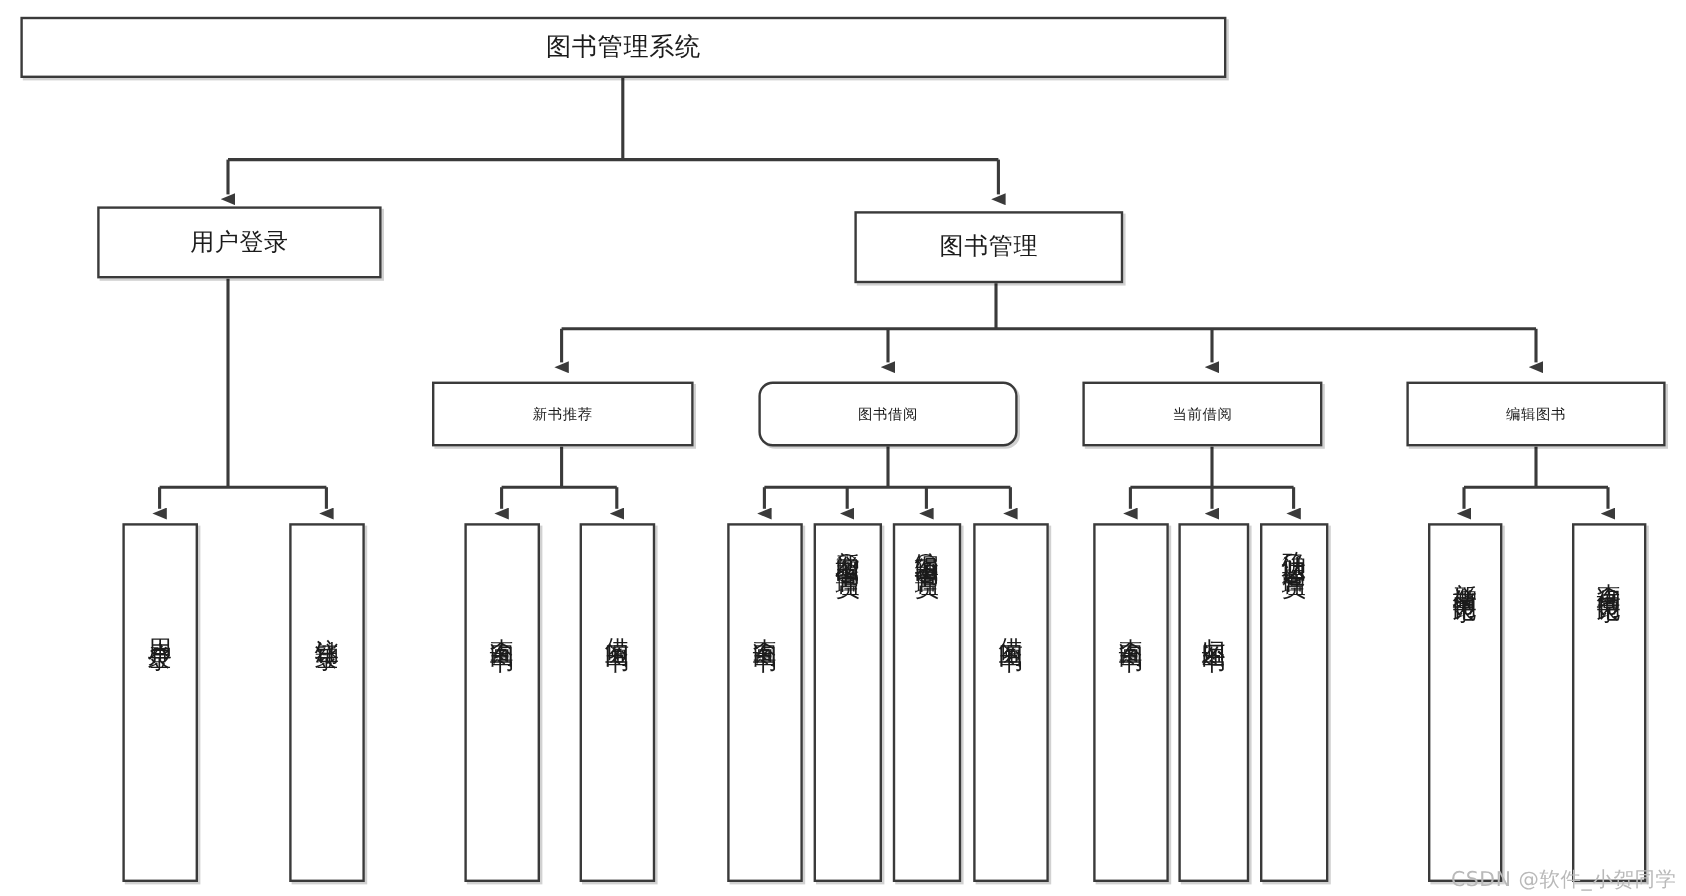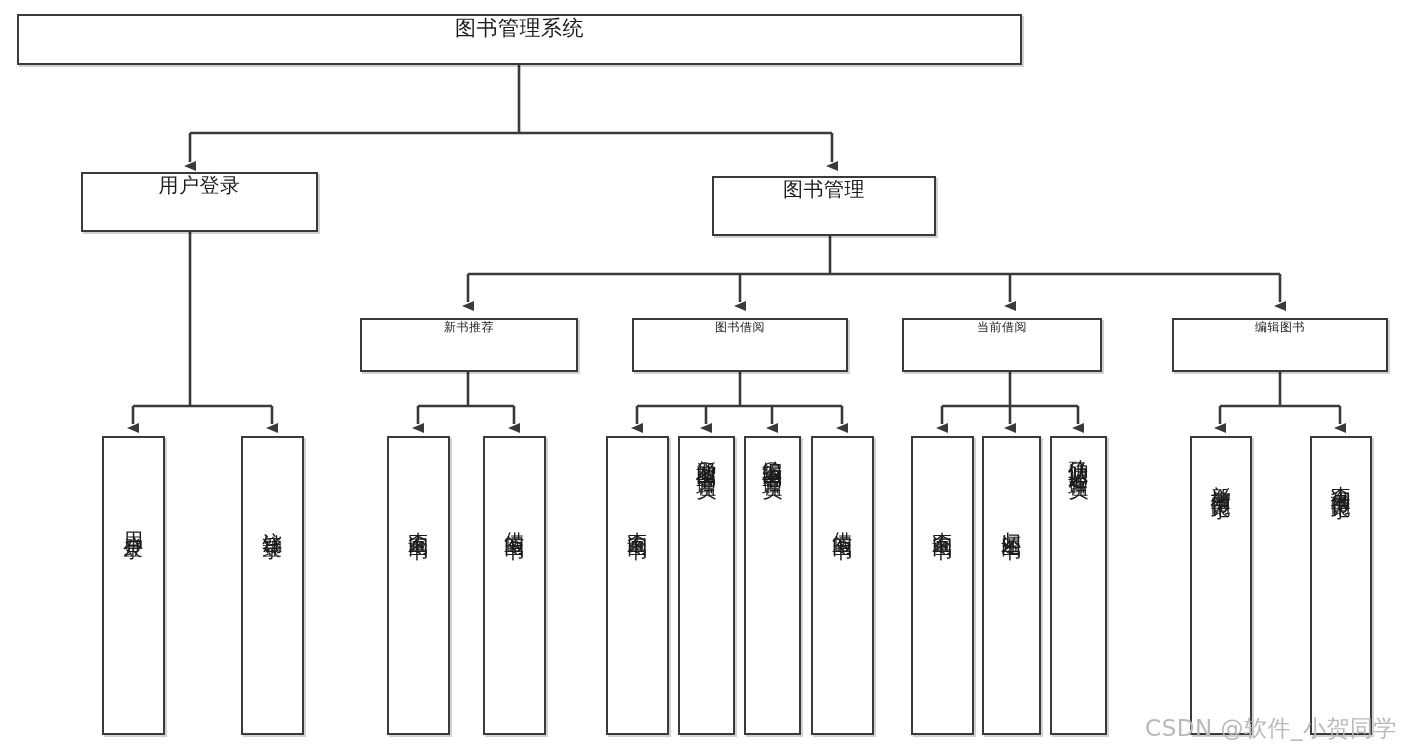--- a/index.html
+++ b/index.html
@@ -12,20 +12,21 @@
   }
   #canvas{position:absolute;left:0;top:0;width:1405px;height:747px;}
   svg.lines{position:absolute;left:0;top:0;width:1405px;height:747px;pointer-events:none;}
 
   .node{
     position:absolute;
     box-sizing:border-box;
     background:#ffffff;
     border:2px solid #3a3a3a;
     display:flex;
+    align-items:center;
     justify-content:center;
     color:#1b1b1b;
     box-shadow:2px 2px 0 rgba(0,0,0,0.18);
   }
   .node .lbl{
     display:block;
     line-height:1.18;
     letter-spacing:0.5px;
     white-space:nowrap;
   }
@@ -49,21 +50,21 @@
     font-size:20px;
     line-height:1.02;
     letter-spacing:3px;
     white-space:pre;
   }
 
   .watermark{
     position:absolute;
     right:8px;
     bottom:3px;
-    font-size:23px;
+    font-size:17px;
     color:#b9b9b9;
     letter-spacing:0.5px;
     white-space:nowrap;
     font-family:"DejaVu Sans","Liberation Sans",sans-serif;
   }
 </style>
 </head>
 <body>
 
 <div id="canvas">
@@ -125,21 +126,21 @@
   <div class="node n-l2" style="left:81px;top:172px;width:237px;height:60px;">
     <span class="lbl">用户登录</span>
   </div>
   <div class="node n-l2" style="left:712px;top:176px;width:224px;height:60px;">
     <span class="lbl">图书管理</span>
   </div>
 
   <div class="node n-l3" style="left:360px;top:318px;width:218px;height:54px;">
     <span class="lbl">新书推荐</span>
   </div>
-  <div class="node n-l3" style="left:632px;top:318px;width:216px;height:54px;">
+  <div class="node n-l3" style="left:632px;top:318px;width:216px;height:54px;border-radius:12px;">
     <span class="lbl">图书借阅</span>
   </div>
   <div class="node n-l3" style="left:902px;top:318px;width:200px;height:54px;">
     <span class="lbl">当前借阅</span>
   </div>
   <div class="node n-l3" style="left:1172px;top:318px;width:216px;height:54px;">
     <span class="lbl">编辑图书</span>
   </div>
 
   <div class="node n-leaf" style="left:102px;top:436px;width:63px;height:299px;padding-top:78px;">

